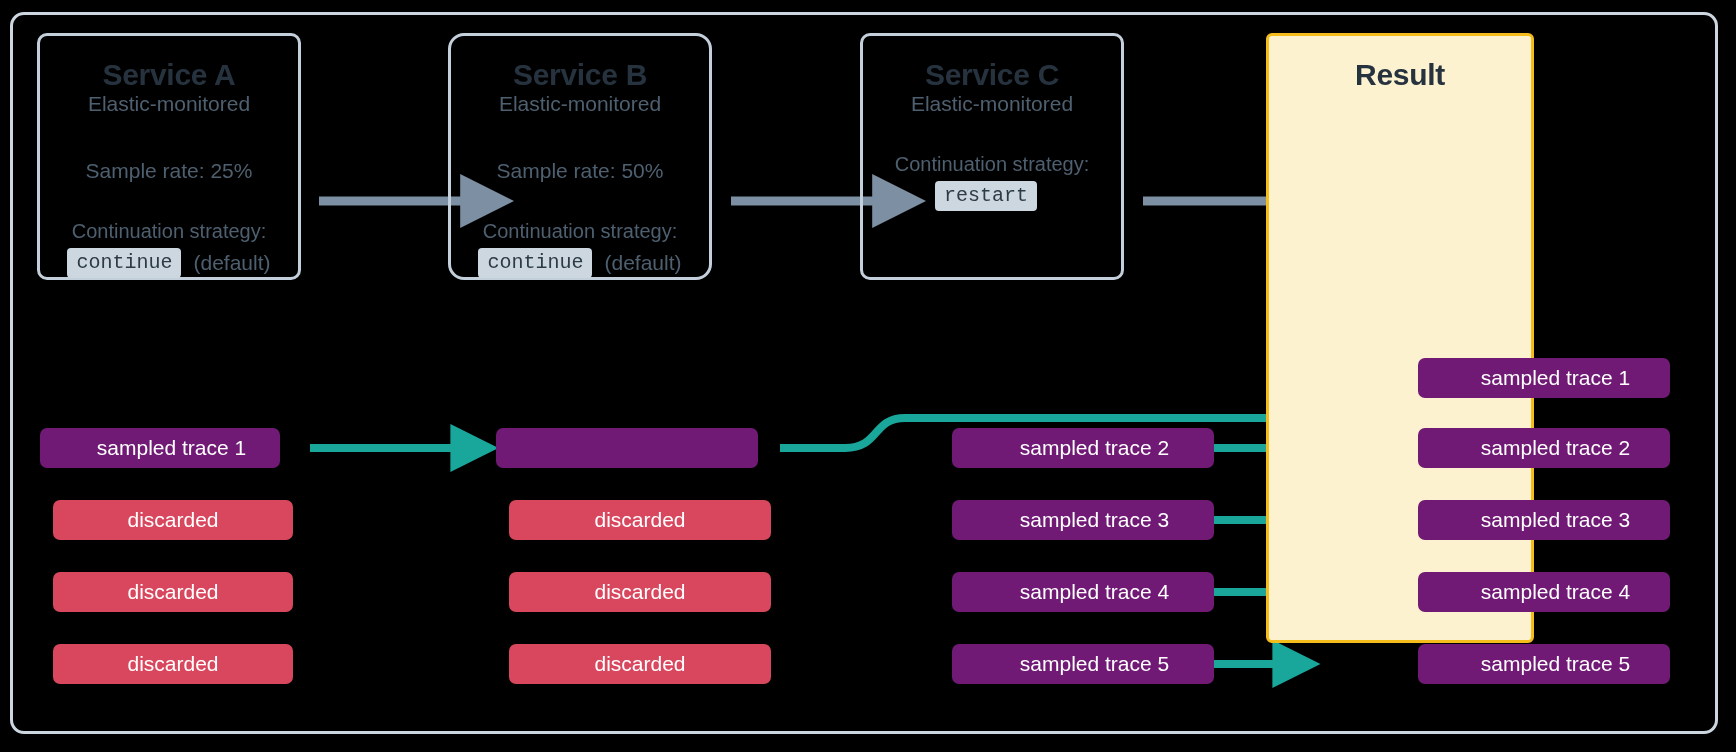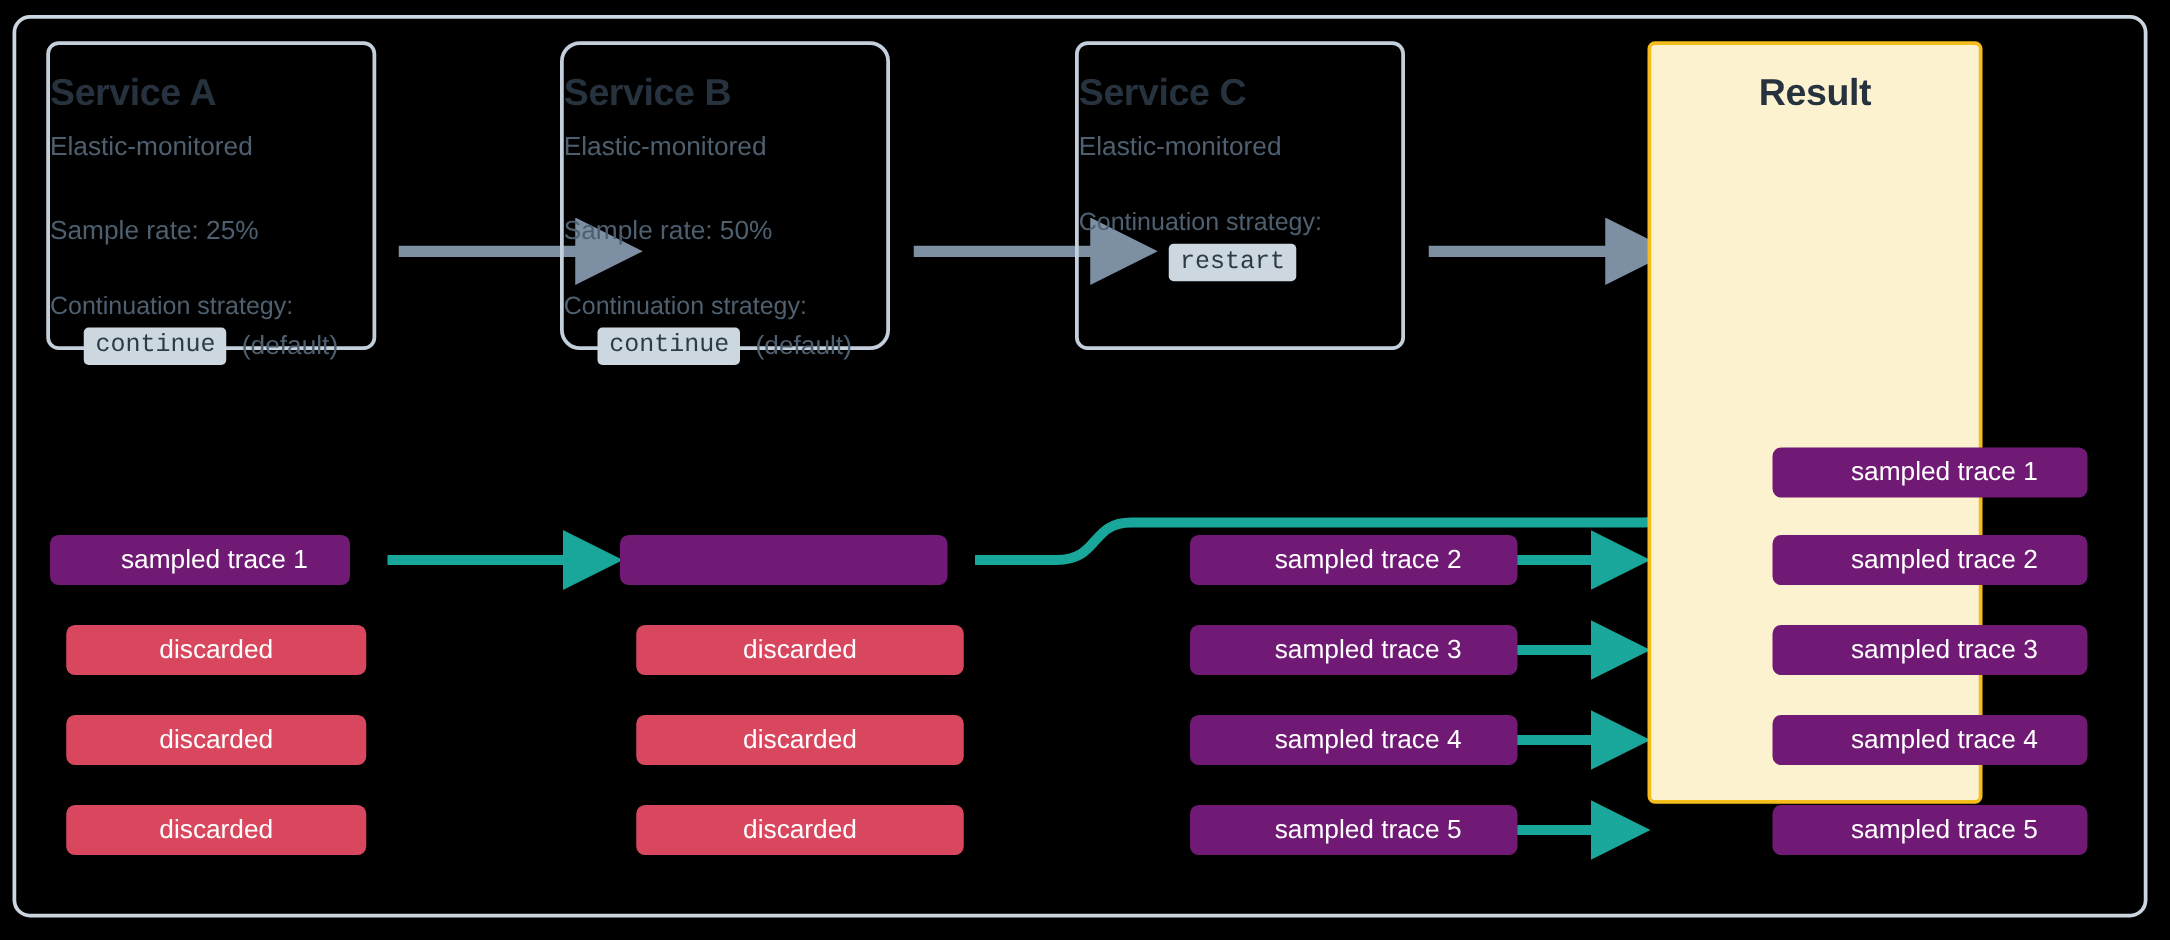--- a/index.html
+++ b/index.html
@@ -30,34 +30,33 @@
   }
   
   .service-card {
     position: absolute;
     top: 33px;
     width: 264px;
     height: 247px;
     border: 3px solid #c3cfdb;
     border-radius: 10px;
     box-sizing: border-box;
-    text-align: left;
+    text-align: center;
     padding-top: 22px;
   }
   .service-title {
     font-size: 30px;
     font-weight: bold;
     color: #26333f;
     letter-spacing: -0.3px;
     line-height: 1.1;
   }
   .service-sub {
     font-size: 21px;
     color: #4e6070;
-    margin-top: 14px;
     line-height: 1.2;
   }
   .service-rate {
     font-size: 21px;
     color: #4e6070;
     margin-top: 42px;
     line-height: 1.2;
   }
   .service-strategy-label {
     font-size: 20px;
@@ -83,21 +82,21 @@
     border-radius: 4px;
     line-height: 1.15;
   }
   .default-note {
     font-size: 21px;
     color: #4e6070;
   }
   
   #result-card {
     position: absolute;
-    left: 1318px;
+    left: 1266px;
     top: 33px;
     width: 268px;
     height: 610px;
     background: #fcf2cf;
     border: 3px solid #f5bd1b;
     border-radius: 6px;
     box-sizing: border-box;
     padding-top: 22px;
     text-align: center;
   }

